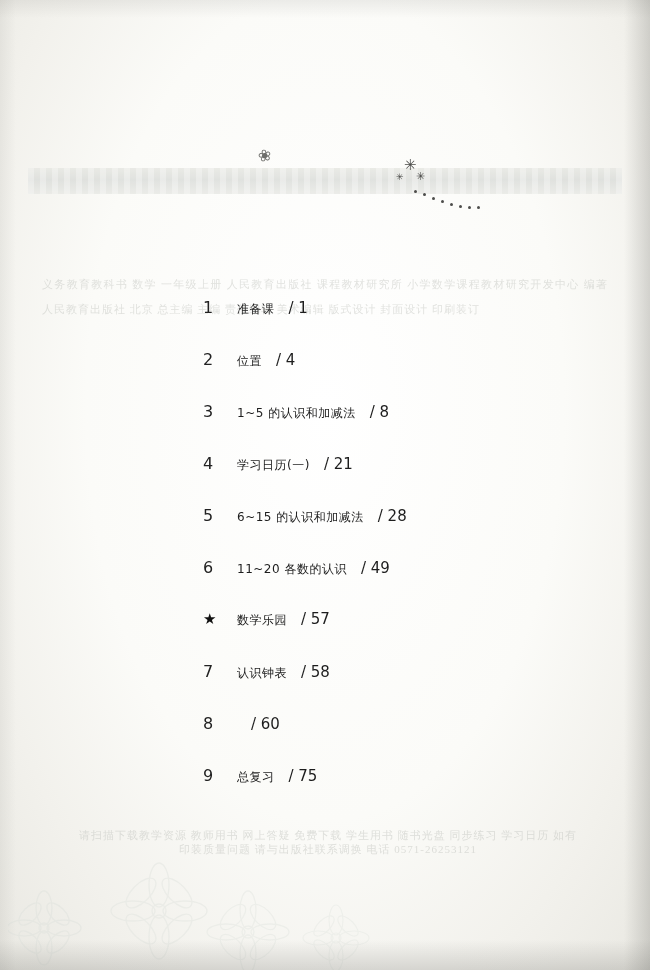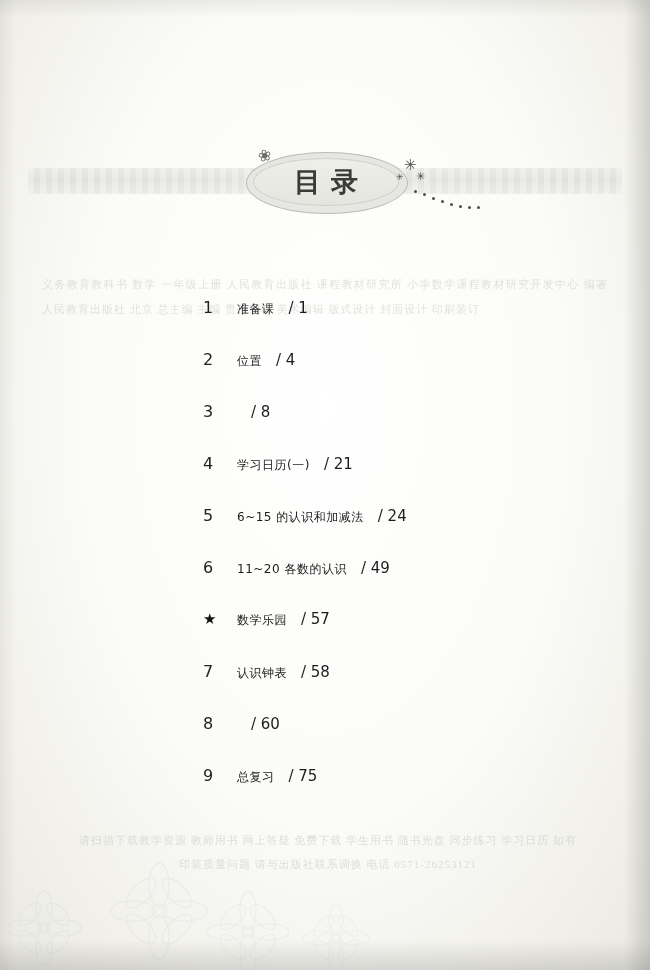--- a/index.html
+++ b/index.html
@@ -42,21 +42,21 @@
     white-space: pre-wrap;
     user-select: none;
   }
   .ghost-top {
     left: 42px; top: 272px; width: 566px;
     text-align: justify;
   }
   .ghost-bottom {
     left: 78px; top: 828px; width: 500px;
     text-align: center;
-    line-height: 24px;
+    line-height: 14px;
     color: #c6c8c3;
     font-size: 11px;
   }
 
   
   .flower {
     position: absolute;
     opacity: 0.5;
   }
 
@@ -276,25 +276,20 @@
         <ellipse cx="12" cy="12" rx="13" ry="6" transform="rotate(-45 12 12)"></ellipse>
         <ellipse cx="12" cy="-12" rx="13" ry="6" transform="rotate(45 12 -12)"></ellipse>
         <ellipse cx="-12" cy="12" rx="13" ry="6" transform="rotate(45 -12 12)"></ellipse>
         <circle cx="0" cy="0" r="5"></circle>
       </g>
     </g>
   </svg>
 
   <div class="band"></div>
 
-  <div class="title-wrap">
-    <div class="ellipse-outer"></div>
-    <div class="ellipse-inner"></div>
-    <div class="title-text">目录</div>
-  </div>
 
   <div class="butterfly">❀</div>
   <div class="sparkle s1">✳</div>
   <div class="sparkle s2">✳</div>
   <div class="sparkle s3">✳</div>
   <div class="dots">
     <span style="left:0px; top:4px;"></span>
     <span style="left:9px; top:7px;"></span>
     <span style="left:18px; top:11px;"></span>
     <span style="left:27px; top:14px;"></span>
@@ -313,33 +308,34 @@
     </div>
 
     <div class="toc-row">
       <span class="toc-num">2</span>
       <span class="toc-title">位置</span>
       <span class="toc-page">/ 4</span>
     </div>
 
     <div class="toc-row">
       <span class="toc-num">3</span>
+      <span class="toc-title">1~5 的认识和加减法</span>
       <span class="toc-page">/ 8</span>
     </div>
 
     <div class="toc-row">
       <span class="toc-num">4</span>
       <span class="toc-title">学习日历(一)</span>
       <span class="toc-page">/ 21</span>
     </div>
 
     <div class="toc-row">
       <span class="toc-num">5</span>
       <span class="toc-title">6~15 的认识和加减法</span>
-      <span class="toc-page">/ 24</span>
+      <span class="toc-page">/ 28</span>
     </div>
 
     <div class="toc-row">
       <span class="toc-num">6</span>
       <span class="toc-title">11~20 各数的认识</span>
       <span class="toc-page">/ 49</span>
     </div>
 
     <div class="toc-row">
       <span class="toc-num star">★</span>

